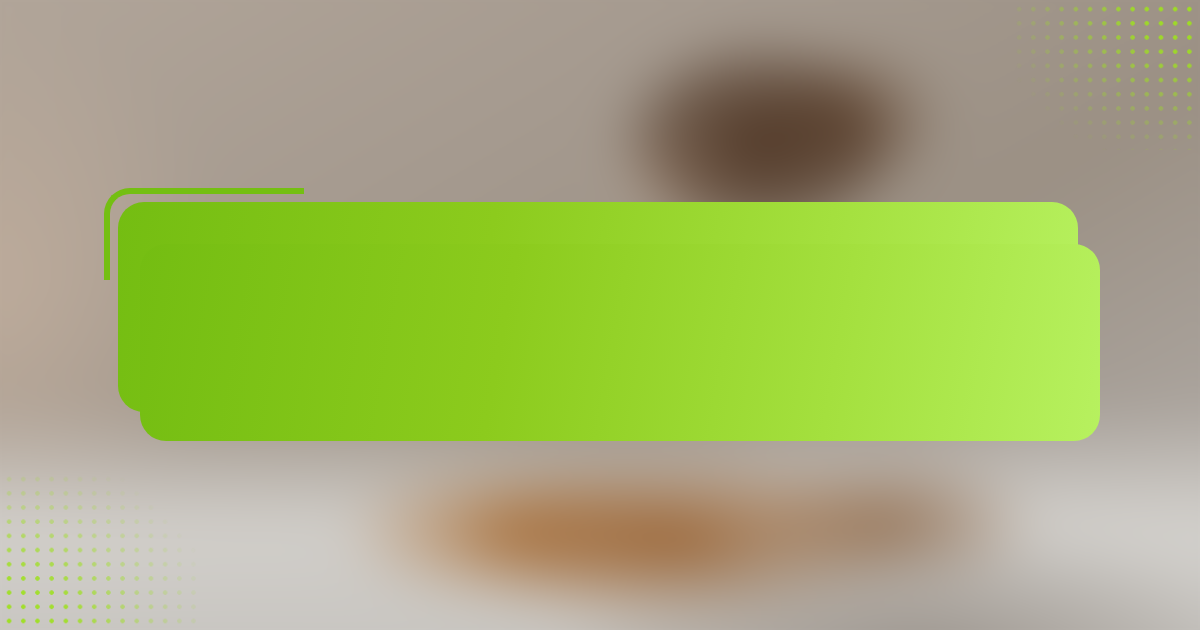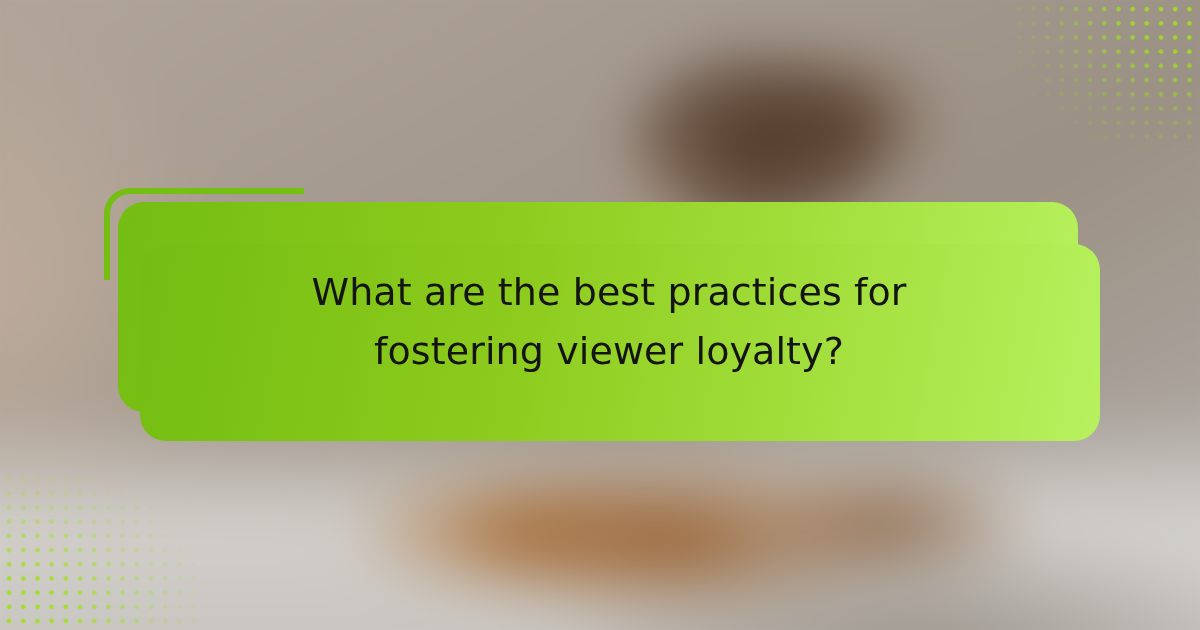--- a/index.html
+++ b/index.html
@@ -137,17 +137,14 @@
   <div class="dots dots-tr"></div>
 
   <div class="dots dots-bl"></div>
 
   <div class="bracket"></div>
 
   <div class="card-back"></div>
 
   <div class="card-front"></div>
 
-  <div class="quote">
-    <div class="quote-text">What are the best practices for fostering viewer loyalty?</div>
-  </div>
 
 </div>
 
 </body></html>

